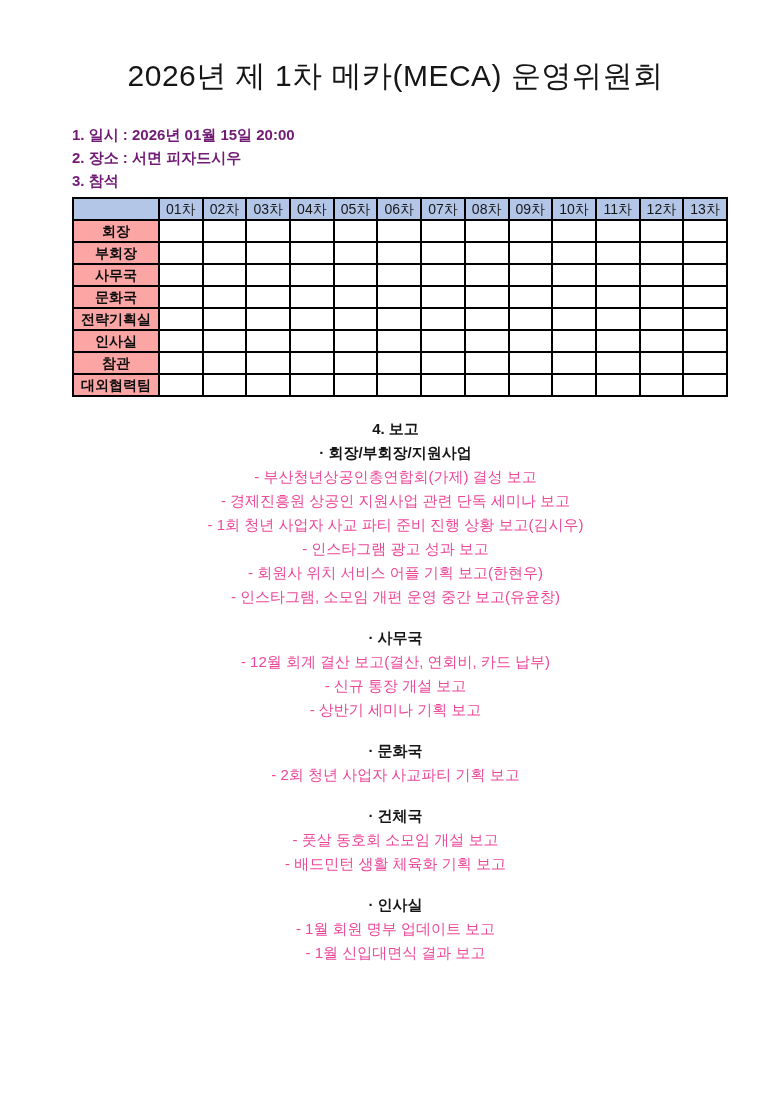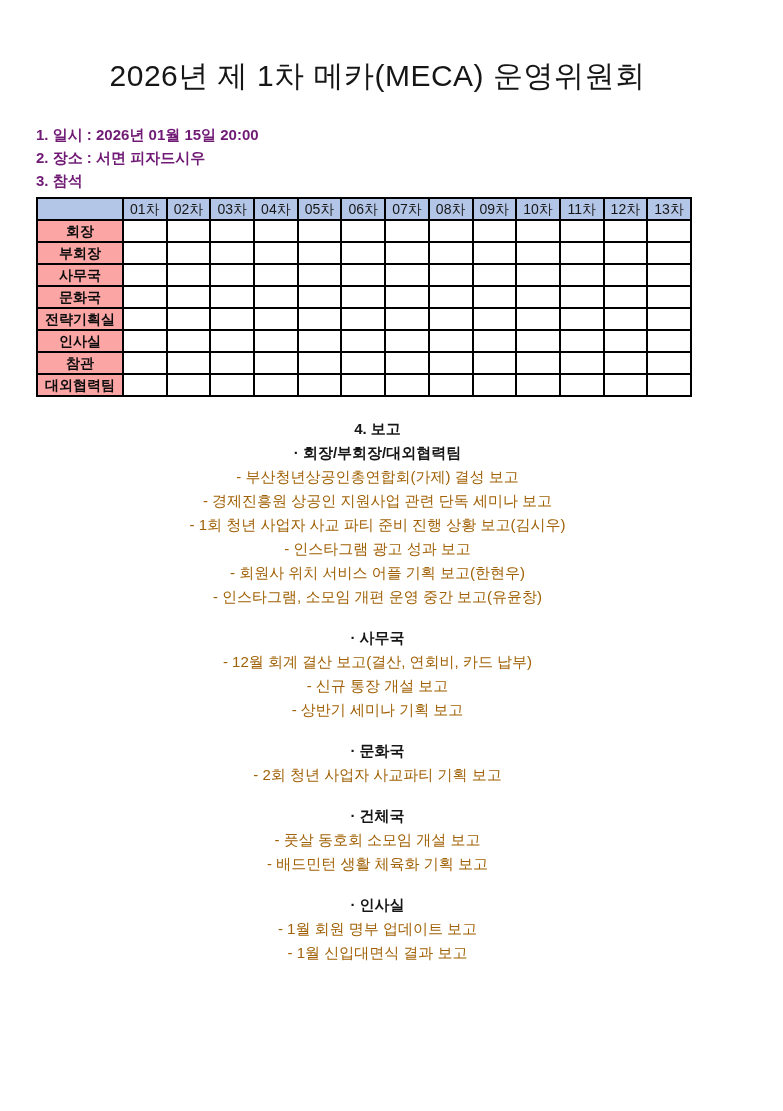--- a/index.html
+++ b/index.html
@@ -8,21 +8,21 @@
     background: #ffffff;
   }
   .page {
     position: relative;
     width: 783px;
     height: 1054px;
     box-sizing: border-box;
     background: #ffffff;
     font-family: "Liberation Sans", "DejaVu Sans", sans-serif;
     color: #1c1c1c;
-    padding: 56px 64px 0 36px;
+    padding: 56px 64px 0 72px;
     overflow: hidden;
   }
   .title {
     margin: 0 0 27px 0;
     font-size: 30px;
     font-weight: 400;
     line-height: 40px;
     text-align: center;
     color: #161616;
     letter-spacing: 0.5px;
@@ -80,21 +80,21 @@
   .group-title {
     font-size: 15px;
     font-weight: 700;
     line-height: 24px;
     color: #161616;
   }
   .item {
     font-size: 15px;
     font-weight: 400;
     line-height: 24px;
-    color: #a16207;
+    color: #ec4899;
   }
 </style>
 </head>
 <body>
 
 <div class="page">
   <h1 class="title">2026년 제 1차 메카(MECA) 운영위원회</h1>
 
   <div class="meta">
     <div class="meta-line">1. 일시 : 2026년 01월 15일 20:00</div>
@@ -250,21 +250,21 @@
           <td></td>
           <td></td>
         </tr>
       </tbody>
   </table>
 
   <div class="report">
     <div class="report-heading">4. 보고</div>
     <div>
         <div class="group">
-          <div class="group-title">· 회장/부회장/대외협력팀</div>
+          <div class="group-title">· 회장/부회장/지원사업</div>
           <div class="item">- 부산청년상공인총연합회(가제) 결성 보고</div>
           <div class="item">- 경제진흥원 상공인 지원사업 관련 단독 세미나 보고</div>
           <div class="item">- 1회 청년 사업자 사교 파티 준비 진행 상황 보고(김시우)</div>
           <div class="item">- 인스타그램 광고 성과 보고</div>
           <div class="item">- 회원사 위치 서비스 어플 기획 보고(한현우)</div>
           <div class="item">- 인스타그램, 소모임 개편 운영 중간 보고(유윤창)</div>
         </div>
         <div class="group">
           <div class="group-title">· 사무국</div>
           <div class="item">- 12월 회계 결산 보고(결산, 연회비, 카드 납부)</div>

